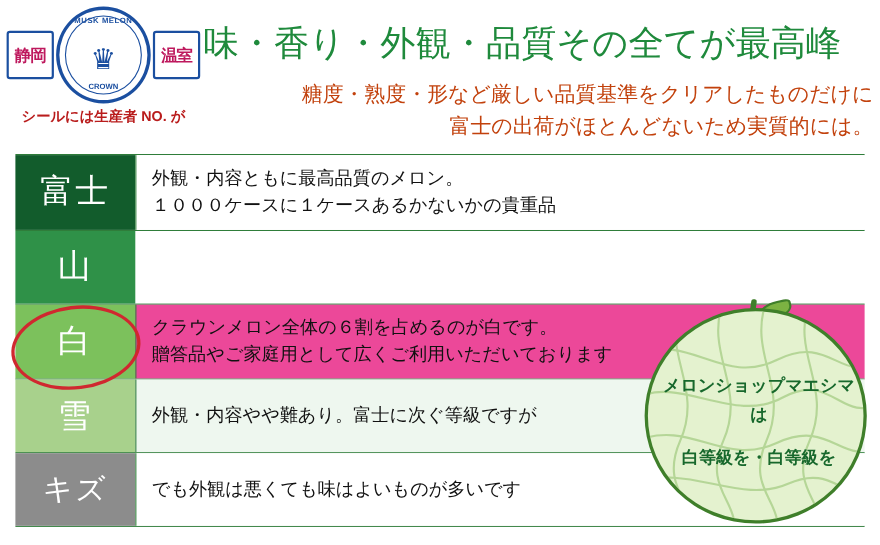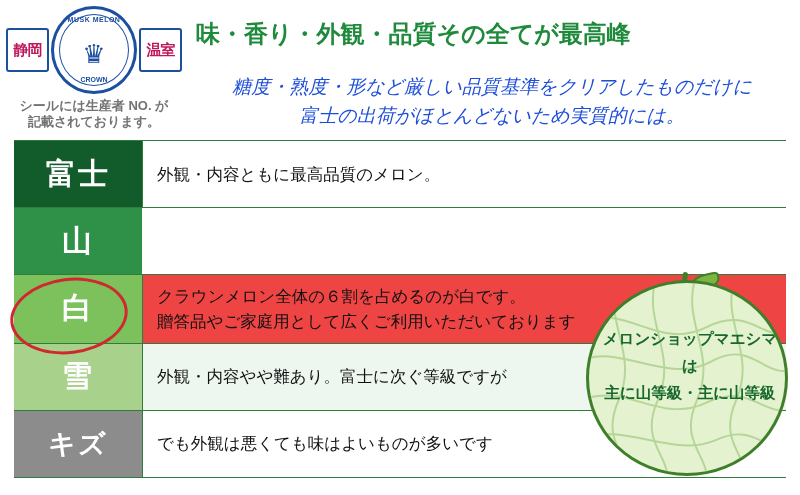--- a/index.html
+++ b/index.html
@@ -100,92 +100,91 @@
     left: 0;
     width: 100%;
     text-align: center;
     font-size: 7px;
     color: #1b4fa0;
     font-weight: bold;
   }
   .seal-caption {
     margin-top: 4px;
     font-size: 13px;
-    color: #737373;
+    color: #b91c1c;
     font-weight: bold;
     line-height: 1.25;
   }
 
   .head-title {
     position: absolute;
-    left: 196px;
+    left: 185px;
     top: 18px;
     width: 604px;
     color: #1f8a3c;
-    font-size: 24px;
-    font-weight: bold;
+    font-size: 32px;
+    font-weight: normal;
     letter-spacing: 0px;
     white-space: nowrap;
   }
   .head-sub {
     position: absolute;
     left: 190px;
     top: 72px;
     width: 604px;
-    color: #1d4ed8;
+    color: #c2410c;
     font-size: 19px;
     line-height: 1.55;
-    text-align: center;
-    font-style: italic;
+    text-align: right;
   }
 
   
   .table {
     position: absolute;
     left: 14px;
     top: 140px;
     width: 772px;
     border-top: 1px solid #2f7d3a;
   }
   .row {
     display: flex;
     align-items: stretch;
     border-bottom: 1px solid #2f7d3a;
   }
   .grade {
-    width: 128px;
+    width: 109px;
     min-height: 66px;
     flex: none;
     display: flex;
     align-items: center;
     justify-content: center;
     color: #ffffff;
     font-size: 30px;
-    font-weight: bold;
+    font-weight: normal;
     letter-spacing: 2px;
     box-sizing: border-box;
   }
   .desc {
     flex: 1 1 auto;
     padding: 9px 10px 9px 14px;
     box-sizing: border-box;
     display: flex;
     flex-direction: column;
     justify-content: center;
     border-left: 1px solid #2f7d3a;
   }
   .desc-line {
     color: #111111;
     font-size: 16.5px;
     line-height: 1.5;
     white-space: nowrap;
   }
   .row.r0 .desc { background: #ffffff; }
   .row.r1 .desc { background: #eef7ef; }
-  .row.r2 .desc { background: #ef4444; }
+  .row.r2 .desc { background: #ec4899; }
   .row.r3 .desc { background: #eef7ef; }
   .row.r4 .desc { background: #ffffff; }
 
   
   .circle-mark {
     position: absolute;
     left: 10px;
     top: 278px;
     width: 118px;
     height: 76px;
@@ -249,20 +248,21 @@
     top: 42px;
     width: 182px;
     text-align: center;
     color: #17682c;
     font-size: 15.5px;
     font-weight: bold;
     line-height: 1.75;
   }
   .melon-text .em {
     color: #17682c;
+    margin-top: 12px;
   }
 </style>
 </head>
 <body>
 
 <div id="page">
 
   <div class="header">
 
     <div class="seal-block">
@@ -271,38 +271,38 @@
         <div class="seal-circle">
           <div class="inner-ring"></div>
           <div class="seal-top-text">MUSK MELON</div>
           <div class="crown">♛</div>
           <div class="seal-bottom-text">CROWN</div>
         </div>
         <div class="seal-side">温室</div>
       </div>
       <div class="seal-caption">
         <div>シールには生産者 NO. が</div>
-        <div>記載されております。</div>
       </div>
     </div>
 
     <div class="head-title">味・香り・外観・品質その全てが最高峰</div>
 
     <div class="head-sub">
       <div>糖度・熟度・形など厳しい品質基準をクリアしたものだけに</div>
       <div>富士の出荷がほとんどないため実質的には。</div>
     </div>
   </div>
 
   <div class="table">
 
     <div class="row r0">
       <div class="grade" style="background:#125c2c;">富士</div>
       <div class="desc">
         <div class="desc-line">外観・内容ともに最高品質のメロン。</div>
+        <div class="desc-line">１０００ケースに１ケースあるかないかの貴重品</div>
       </div>
     </div>
 
     <div class="row r1">
       <div class="grade" style="background:#2f9148;">山</div>
     </div>
 
     <div class="row r2">
       <div class="grade" style="background:#7cc15c;">白</div>
       <div class="desc">
@@ -339,18 +339,18 @@
           <path d="M-10 120 C 40 100, 70 145, 120 122 S 180 145, 215 125"></path>
           <path d="M-10 160 C 35 140, 85 180, 130 160 S 180 182, 215 162"></path>
           <path d="M30 -10 C 12 40, 52 70, 30 120 S 55 180, 35 215"></path>
           <path d="M70 -10 C 52 40, 92 70, 70 120 S 95 180, 75 215"></path>
           <path d="M110 -10 C 92 40, 132 70, 110 120 S 135 180, 115 215"></path>
           <path d="M150 -10 C 132 40, 172 70, 150 120 S 175 180, 155 215"></path>
         </g>
       </svg>
       <div class="melon-text">
         <div class="em">メロンショップマエシマは</div>
-        <div class="em">主に山等級・主に山等級</div>
+        <div class="em">白等級を・白等級を</div>
       </div>
     </div>
   </div>
 
 </div>
 
 </body></html>

